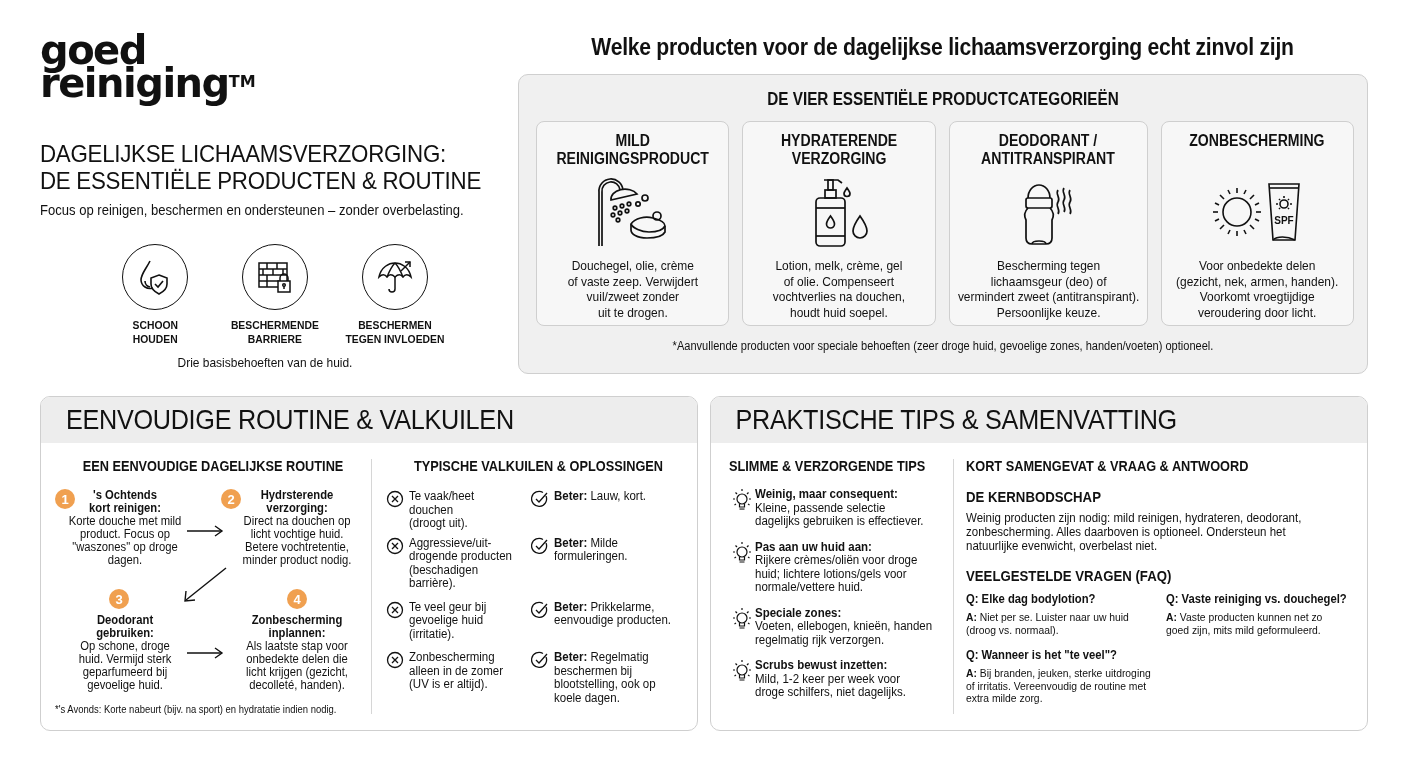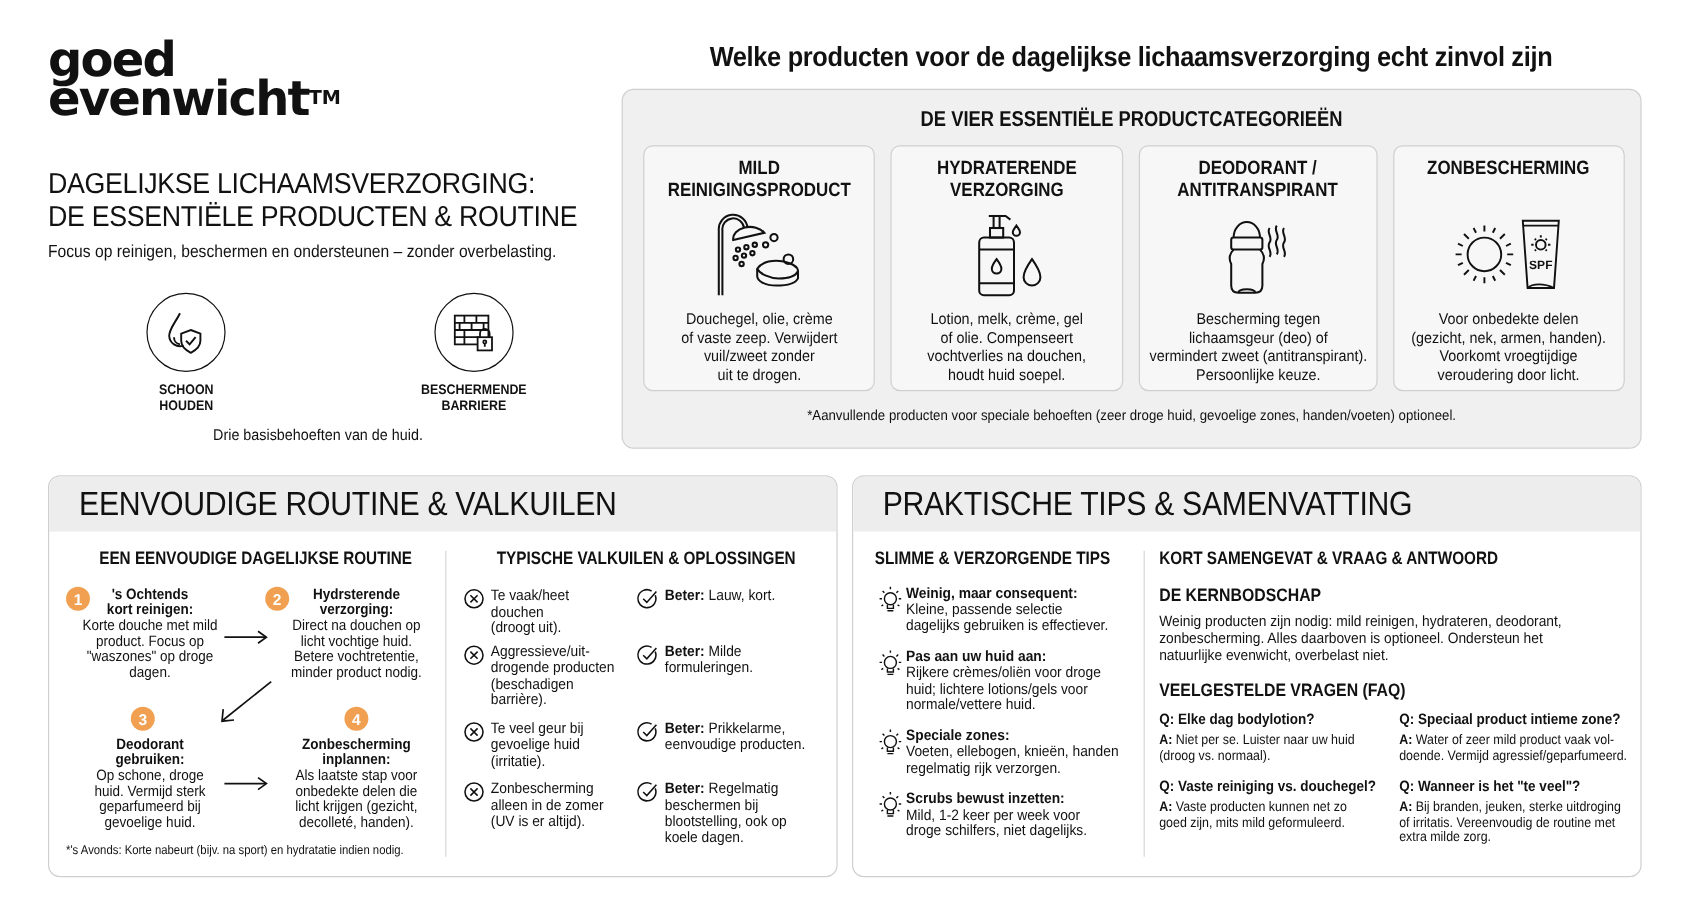--- a/index.html
+++ b/index.html
@@ -65,21 +65,21 @@
   .sum-txt { font-size: 12.5px; line-height: 14px; margin-top: 6px; transform: scaleX(0.92); transform-origin: left; white-space: nowrap; }
   .faq { display: grid; grid-template-columns: 188px 212px; column-gap: 0; row-gap: 12px; margin-top: 8px; gap: 12px; }
   .faq .q { font-size: 12.5px; font-weight: 700; transform: scaleX(0.9); transform-origin: left; white-space: nowrap; }
   .faq .a { font-size: 11.5px; line-height: 12.5px; margin-top: 5px; transform: scaleX(0.9); transform-origin: left; white-space: nowrap; }
 </style>
 </head>
 <body>
 
 <div class="brand">
   <div>goed</div>
-  <div><span>evenwicht</span><span class="tm">TM</span></div>
+  <div><span>reiniging</span><span class="tm">TM</span></div>
 </div>
 
 <div class="main-title">
   <div>DAGELIJKSE LICHAAMSVERZORGING:</div>
   <div>DE ESSENTIËLE PRODUCTEN &amp; ROUTINE</div>
 </div>
 <div class="subtitle">Focus op reinigen, beschermen en ondersteunen – zonder overbelasting.</div>
 
 <div class="needs">
   <div class="need">
@@ -112,20 +112,36 @@
           <line x1="14" y1="26" x2="14" y2="32"></line>
         <rect x="25" y="26" width="12" height="11" fill="#fff"></rect>
         <path d="M27 26 v-3 a4 4 0 0 1 8 0 v3"></path>
         <circle cx="31" cy="30" r="1.3"></circle>
           <line x1="31" y1="31" x2="31" y2="34"></line>
       </svg>
     </div>
     <div class="label">
         <div>BESCHERMENDE</div>
         <div>BARRIERE</div>
+      </div>
+  </div>
+  <div class="need">
+    <div class="circle">
+      <svg width="44" height="44" viewBox="0 0 44 44" fill="none" stroke="#111" stroke-width="1.5">
+        <path d="M6 22 C8 12 16 8 22 8 C28 8 36 12 38 22 C35 19 32 19 30 22 C28 19 25 19 22 22 C19 19 16 19 14 22 C12 19 9 19 6 22Z"></path>
+        <path d="M22 8 C18 12 16 17 14 22"></path>
+          <path d="M22 8 C26 12 28 17 30 22"></path>
+        <path d="M22 22 v12 a3 3 0 0 1 -6 0"></path>
+        <path d="M28 16 l9 -9"></path>
+          <path d="M32 7 h5 v5"></path>
+      </svg>
+    </div>
+    <div class="label">
+        <div>BESCHERMEN</div>
+        <div>TEGEN INVLOEDEN</div>
       </div>
   </div>
 </div>
 <div class="needs-caption">Drie basisbehoeften van de huid.</div>
 
 <div class="headline">Welke producten voor de dagelijkse lichaamsverzorging echt zinvol zijn</div>
 
 <div class="cats-panel">
   <div class="cats-title">DE VIER ESSENTIËLE PRODUCTCATEGORIEËN</div>
   <div class="cats">
@@ -537,27 +553,20 @@
     <div class="sub-h">VEELGESTELDE VRAGEN (FAQ)</div>
     <div class="faq">
       <div>
         <div class="q">Q: Elke dag bodylotion?</div>
         <div class="a">
             <div><b>A:</b> <span>Niet per se. Luister naar uw huid</span></div>
             <div>(droog vs. normaal).</div>
           </div>
       </div>
       <div>
-        <div class="q">Q: Speciaal product intieme zone?</div>
-        <div class="a">
-            <div><b>A:</b> <span>Water of zeer mild product vaak vol-</span></div>
-            <div>doende. Vermijd agressief/geparfumeerd.</div>
-          </div>
-      </div>
-      <div>
         <div class="q">Q: Vaste reiniging vs. douchegel?</div>
         <div class="a">
             <div><b>A:</b> <span>Vaste producten kunnen net zo</span></div>
             <div>goed zijn, mits mild geformuleerd.</div>
           </div>
       </div>
       <div>
         <div class="q">Q: Wanneer is het "te veel"?</div>
         <div class="a">
             <div><b>A:</b> <span>Bij branden, jeuken, sterke uitdroging</span></div>

